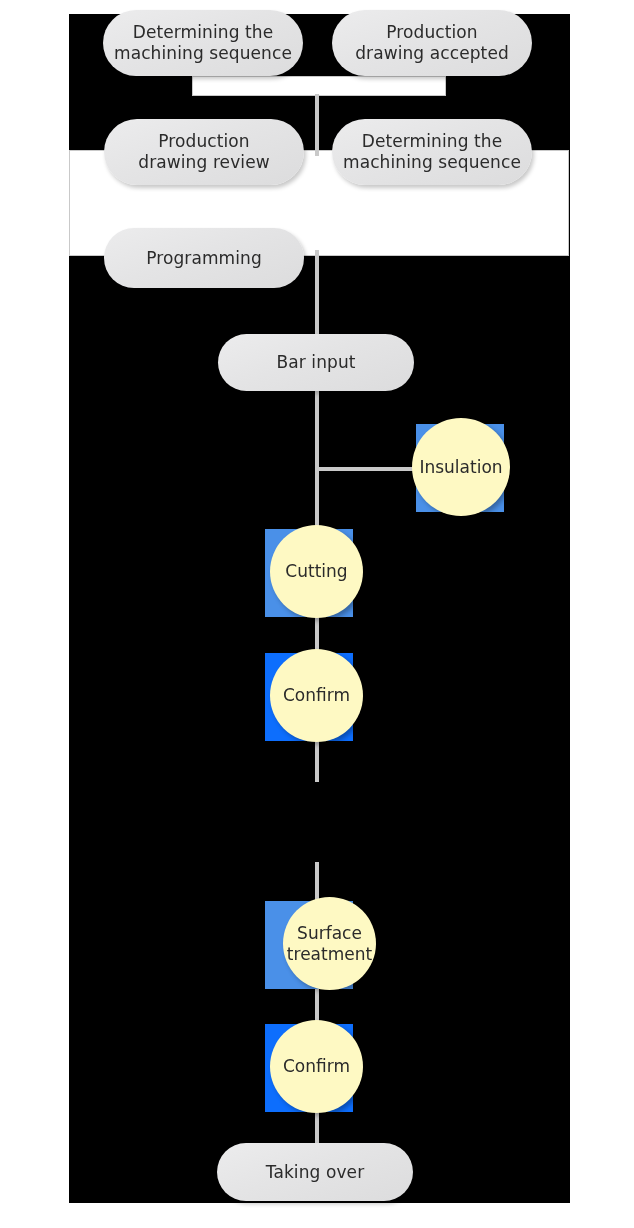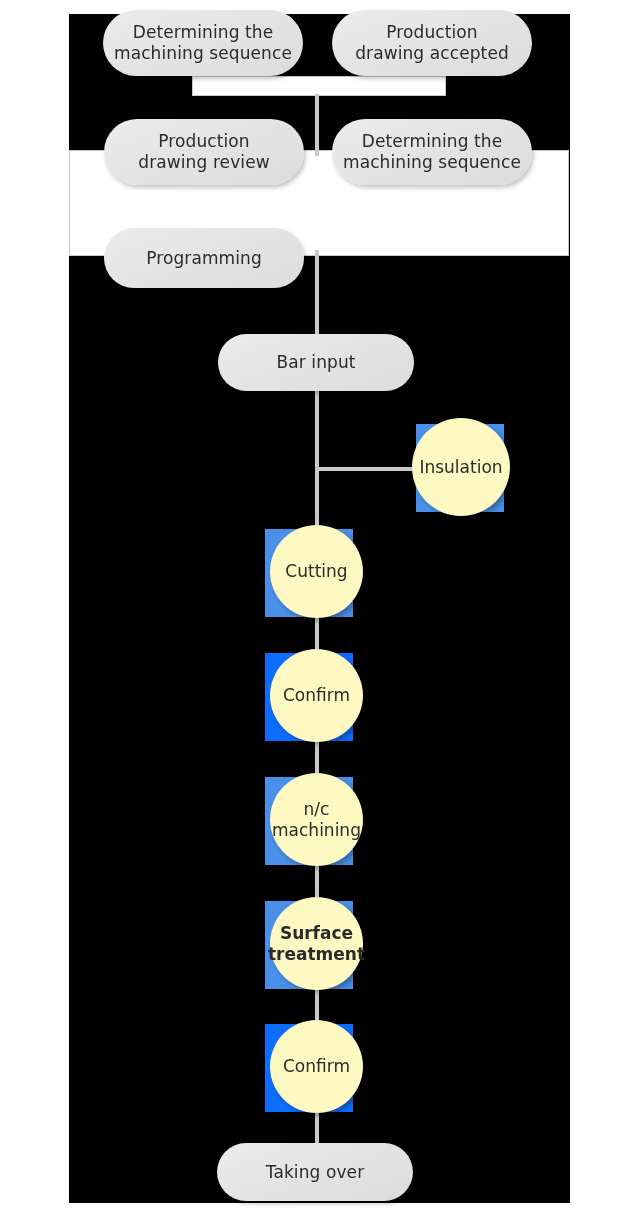--- a/index.html
+++ b/index.html
@@ -178,33 +178,24 @@
 
   <div class="sqnode" style="left:265px; top:653px; width:88px; height:88px;">
     <div class="square" style="background:#0d6efd;"></div>
     <div class="circle" style="left:5px; top:-4px; width:93px; height:93px;">
       <span>
         <span>Confirm</span>
       </span>
     </div>
   </div>
 
-  <div class="sqnode" style="left:265px; top:777px; width:88px; height:88px;">
-    <div class="square" style="background:#4a90e8;"></div>
-    <div class="circle" style="left:5px; top:-4px; width:93px; height:93px;">
-      <span>
-        <span>n/c</span><br>
-        <span>machining</span>
-      </span>
-    </div>
-  </div>
 
   <div class="sqnode" style="left:265px; top:901px; width:88px; height:88px;">
     <div class="square" style="background:#4a90e8;"></div>
-    <div class="circle" style="left:5px; top:-4px; width:93px; height:93px;font-weight:bold;">
+    <div class="circle" style="left:18px; top:-4px; width:93px; height:93px;">
       <span>
         <span>Surface</span><br>
         <span>treatment</span>
       </span>
     </div>
   </div>
 
   <div class="sqnode" style="left:265px; top:1024px; width:88px; height:88px;">
     <div class="square" style="background:#0d6efd;"></div>
     <div class="circle" style="left:5px; top:-4px; width:93px; height:93px;">

